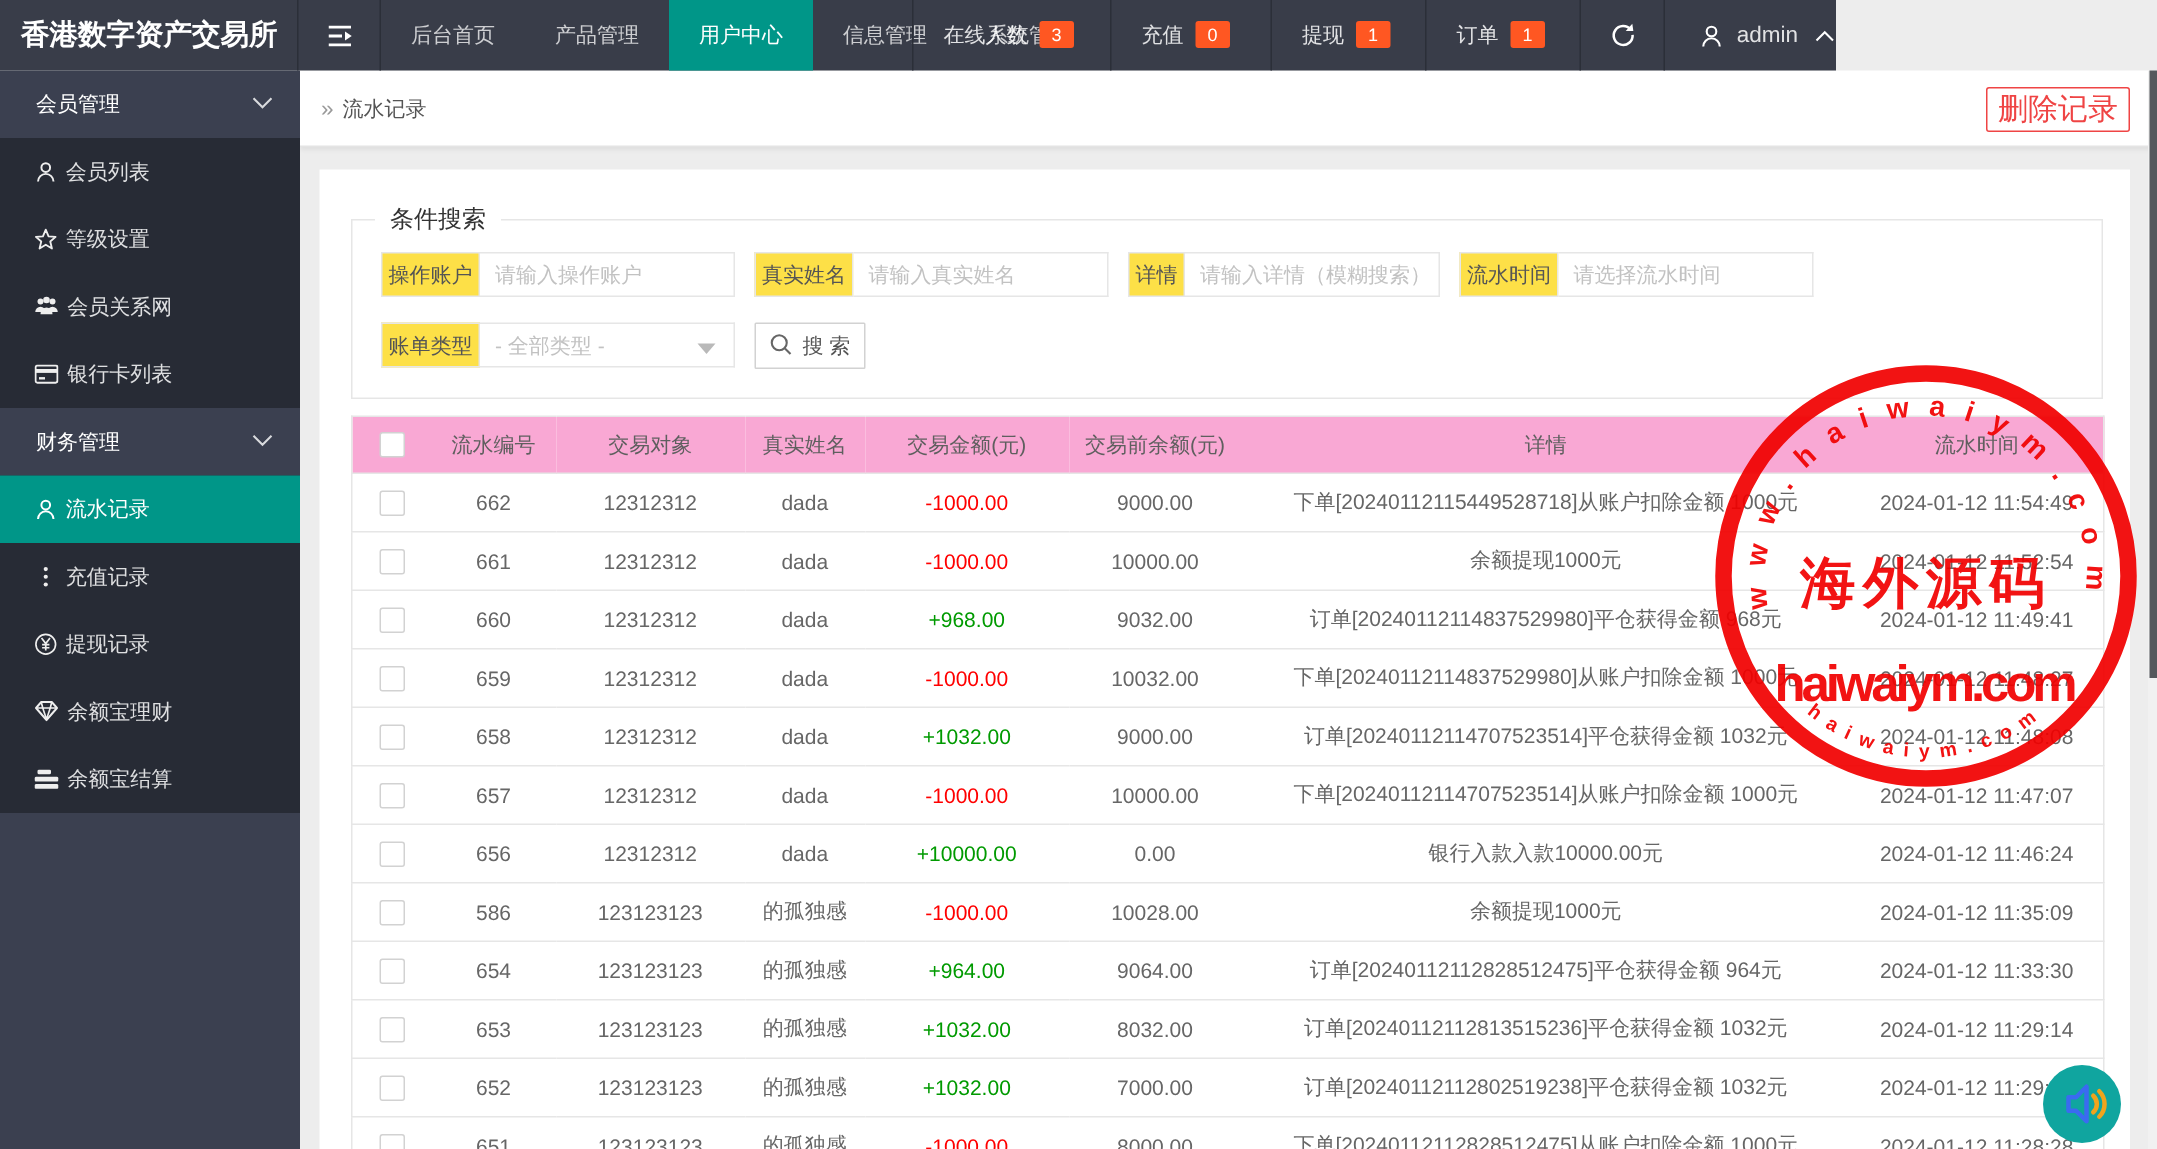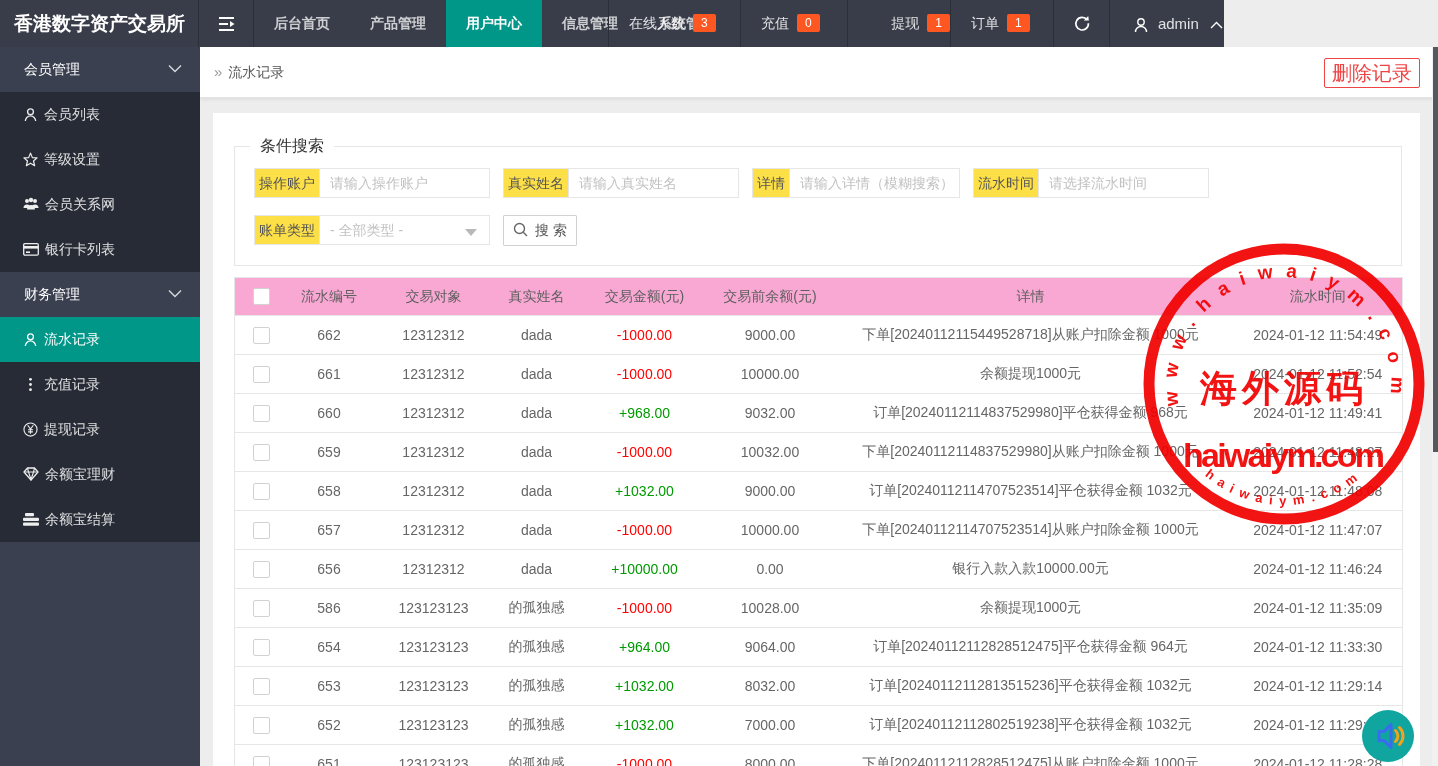--- a/index.html
+++ b/index.html
@@ -3,21 +3,21 @@
 <meta charset="utf-8">
 <style>
 * { box-sizing: border-box; margin: 0; padding: 0; }
 html,body { width:1438px; height:766px; overflow:hidden; }
 body { font-family:"Liberation Sans", sans-serif; background:#ededed; position:relative; }
 
 
 .header { position:absolute; top:0; left:0; width:1224px; height:47px; background:#393D49; z-index:50; }
 .logo { position:absolute; left:0; top:0; width:199px; height:47px; line-height:47px; color:#fff; font-size:19px; font-weight:bold; padding-left:14px; border-right:1px solid #2b2f38; }
 .nav-left { position:absolute; left:200px; top:0; height:47px; }
-.nav-left .item { float:left; height:47px; line-height:47px; color:rgba(255,255,255,.75); font-size:14px; padding:0 20px;font-weight:bold; }
+.nav-left .item { float:left; height:47px; line-height:47px; color:rgba(255,255,255,.75); font-size:14px; padding:0 20px; }
 .nav-left .burger { width:54px; padding:0; text-align:center; border-right:1px solid #2b2f38; }
 .nav-left .active { background:#009688; color:#fff; }
 .nav-right { position:absolute; right:0; top:0; height:47px; }
 .nav-right .item { float:left; height:47px; line-height:47px; color:rgba(255,255,255,.85); font-size:14px; padding-left:20px; border-left:1px solid #2b2f38; }
 .badge { display:inline-block; background:#FF5722; color:#fff; font-size:12px; height:18px; line-height:18px; padding:0 8px; border-radius:2px; margin-left:8px; position:relative; top:-1px; }
 svg.wicon { vertical-align:middle; }
 
 
 .side { position:absolute; left:0; top:47px; width:200px; bottom:0; background:#3b4050; z-index:40; }
 .side .group { height:45px; line-height:45px; color:#ffffff; font-size:14px; padding-left:24px; position:relative; }
@@ -84,21 +84,21 @@
     </div>
     <div class="item">后台首页</div>
     <div class="item">产品管理</div>
     <div class="item active">用户中心</div>
     <div class="item">信息管理</div>
     <div class="item">系统管理</div>
   </div>
   <div class="nav-right">
     <div class="item" style="width:132px;">在线人数<span class="badge">3</span></div>
     <div class="item" style="width:107px;">充值<span class="badge">0</span></div>
-    <div class="item" style="width:103px;text-align:right;">提现<span class="badge">1</span></div>
+    <div class="item" style="width:103px;">提现<span class="badge">1</span></div>
     <div class="item" style="width:103px;">订单<span class="badge">1</span></div>
     <div class="item" style="width:56px; padding:0; text-align:center;">
       <svg class="wicon" width="18" height="18" viewBox="0 0 18 18" fill="none">
         <path d="M14.1 4.8 A6.3 6.3 0 1 0 15.4 8.2" stroke="#fff" stroke-width="1.7"></path>
         <path d="M10.8 5.6 L15.9 5.6 L15.2 0.9 Z" fill="#fff"></path>
       </svg>
     </div>
     <div class="item" style="width:115px; padding-left:23px;">
       <svg class="wicon" width="16" height="16" viewBox="0 0 16 16" fill="none">
         <circle cx="8" cy="5" r="3.2" stroke="#fff" stroke-width="1.4"></circle>

